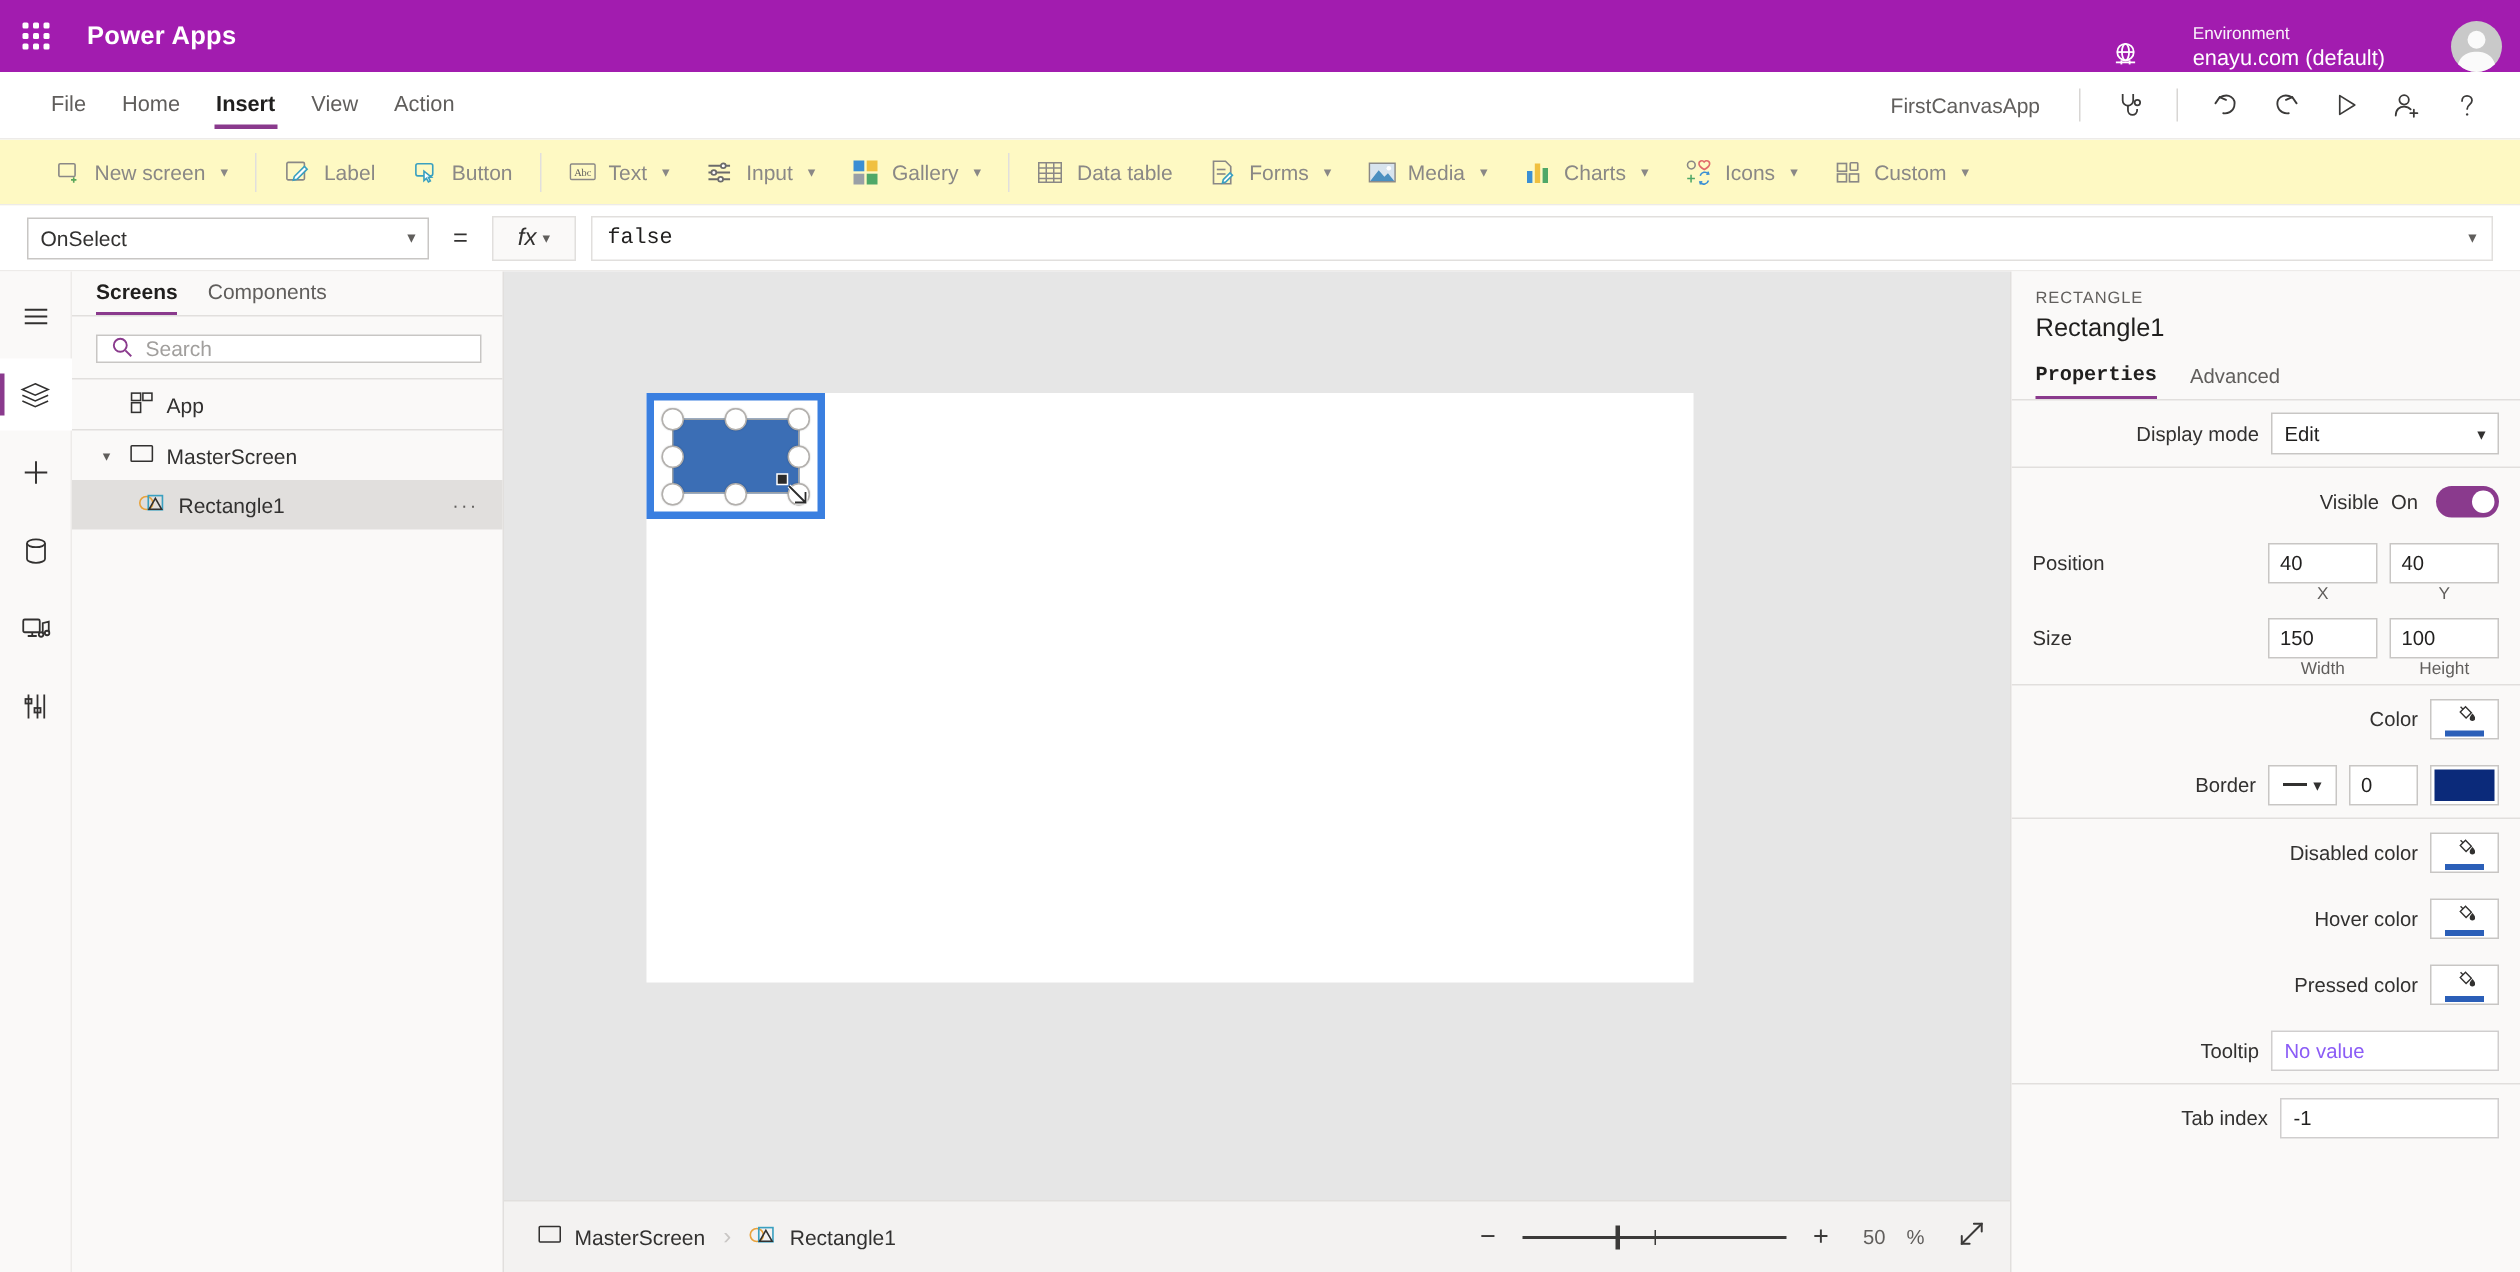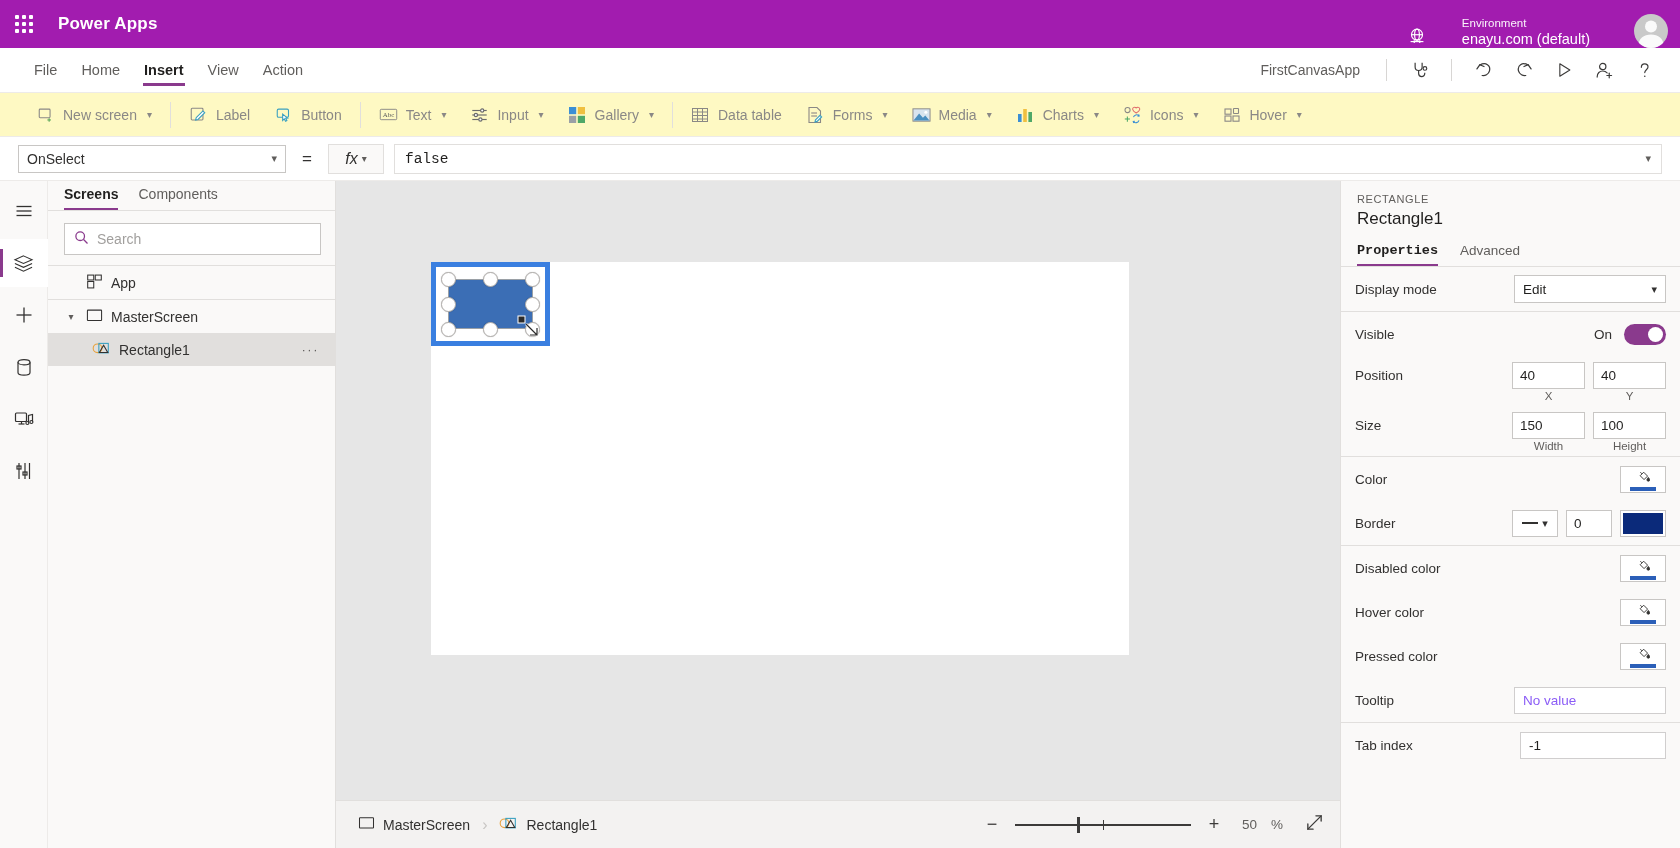--- a/index.html
+++ b/index.html
@@ -125,22 +125,22 @@
   .tp-title { font-size: 20px; color: #201f1e; }
   .tp-close { margin-left: auto; cursor: pointer; color: #605e5c; font-size: 17px; line-height: 1; padding: 4px; }
   .tp-tabs { display: flex; padding: 0 16px; gap: 20px; border-bottom: 1px solid #e1dfdd; }
   .tp-tab { font-size: 14px; color: #605e5c; padding: 5px 0 8px; cursor: pointer; position: relative; }
   .tp-tab.active { color: #201f1e; font-weight: bold; }
   .tp-tab.active::after {
     content:""; position:absolute; left:0; right:0; bottom:0; height:2.5px; background:#8a3a8d;
   }
   .tp-searchwrap { padding: 12px 14px 10px 16px; }
   .tp-search {
-    height: 32px; border: 1px solid #c8c6c4; background: #fff; display: flex;
-    align-items: center; gap: 8px; padding: 0 9px; font-size: 14px; color: #a19f9d;
+    height: 19px; border: 1px solid #c8c6c4; background: #fff; display: flex;
+    gap: 8px; padding: 0 9px; font-size: 14px; color: #a19f9d;
   }
   .tree-row {
     height: 33px; display: flex; align-items: center; gap: 8px;
     padding-left: 16px; font-size: 14px; color: #323130; cursor: pointer;
   }
   .tree-row.selected { background: #e1dfdd; }
   .tree-row.indent { padding-left: 44px; }
   .tree-caret { width: 14px; display: flex; align-items: center; justify-content: center; color: #605e5c; font-size: 10px; }
   .tree-ellipsis { margin-left: auto; padding-right: 16px; color: #605e5c; letter-spacing: 1.5px; font-size: 13px; }
   .tp-divider { height: 1px; background: #e1dfdd; margin: 0; }
@@ -198,21 +198,21 @@
   .pr-tab { font-size: 13.5px; color: #605e5c; padding-bottom: 8px; cursor: pointer; position: relative; }
   .pr-tab.active { color: #201f1e; font-weight: bold; font-family: Liberation Mono, monospace; }
   .pr-tab.active::after {
     content:""; position:absolute; left:0; right:0; bottom:0; height:2.5px; background:#8a3a8d;
   }
   .pr-group { padding: 0 14px; border-bottom: 1px solid #e1dfdd; }
   .pr-group.last { border-bottom: none; }
   .pr-row {
     display: flex; align-items: center; min-height: 38px; gap: 8px;
   }
-  .pr-row.tall { min-height: 44px; }
+  .pr-row.tall { min-height: 44px; text-align: right; }
   .pr-label { font-size: 13.5px; color: #323130; flex: 1; }
   .pr-select {
     width: 152px; height: 28px; border: 1px solid #c8c6c4; background: #fff;
     display: flex; align-items: center; padding: 0 8px; font-size: 13.5px; color: #201f1e; cursor: pointer;
   }
   .pr-select .chev2 { margin-left: auto; font-size: 11px; color: #323130; }
   .toggle-on { font-size: 13.5px; color: #323130; margin-right: 4px; }
   .toggle {
     width: 42px; height: 21px; border-radius: 11px; background: #8a3a8d; position: relative; cursor: pointer;
   }
@@ -472,21 +472,21 @@
     </div>
     <div class="rb-item">
       <span class="rb-ic">
         <svg width="18" height="18" viewBox="0 0 18 18" fill="none" stroke="#8a8886" stroke-width="1.1">
           <rect x="2" y="3" width="6" height="5.2"></rect>
             <rect x="2" y="10" width="6" height="5.2"></rect>
           <rect x="10" y="10" width="6" height="5.2"></rect>
             <rect x="10.5" y="2.5" width="5" height="5" rx="0.5"></rect>
         </svg>
       </span>
-      <span>Hover</span>
+      <span>Custom</span>
       <span class="chev">▾</span>
     </div>
   </div>
 
   <div class="formulabar">
     <div class="prop-select">
       <span>OnSelect</span>
       <span class="chev2">▾</span>
     </div>
     <div class="eq">=</div>

